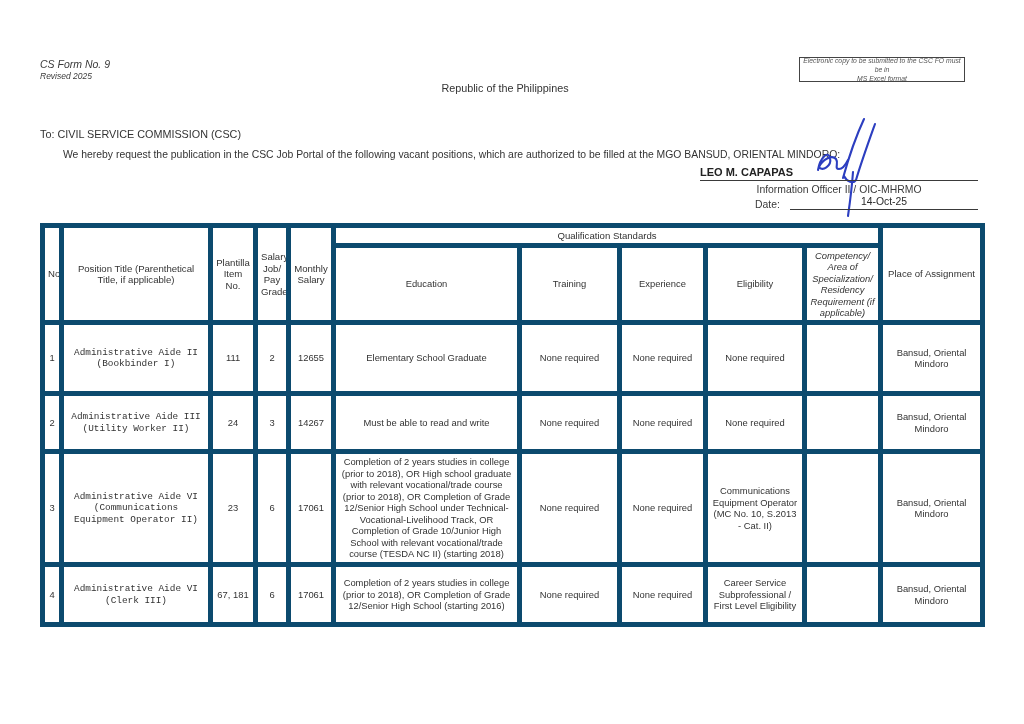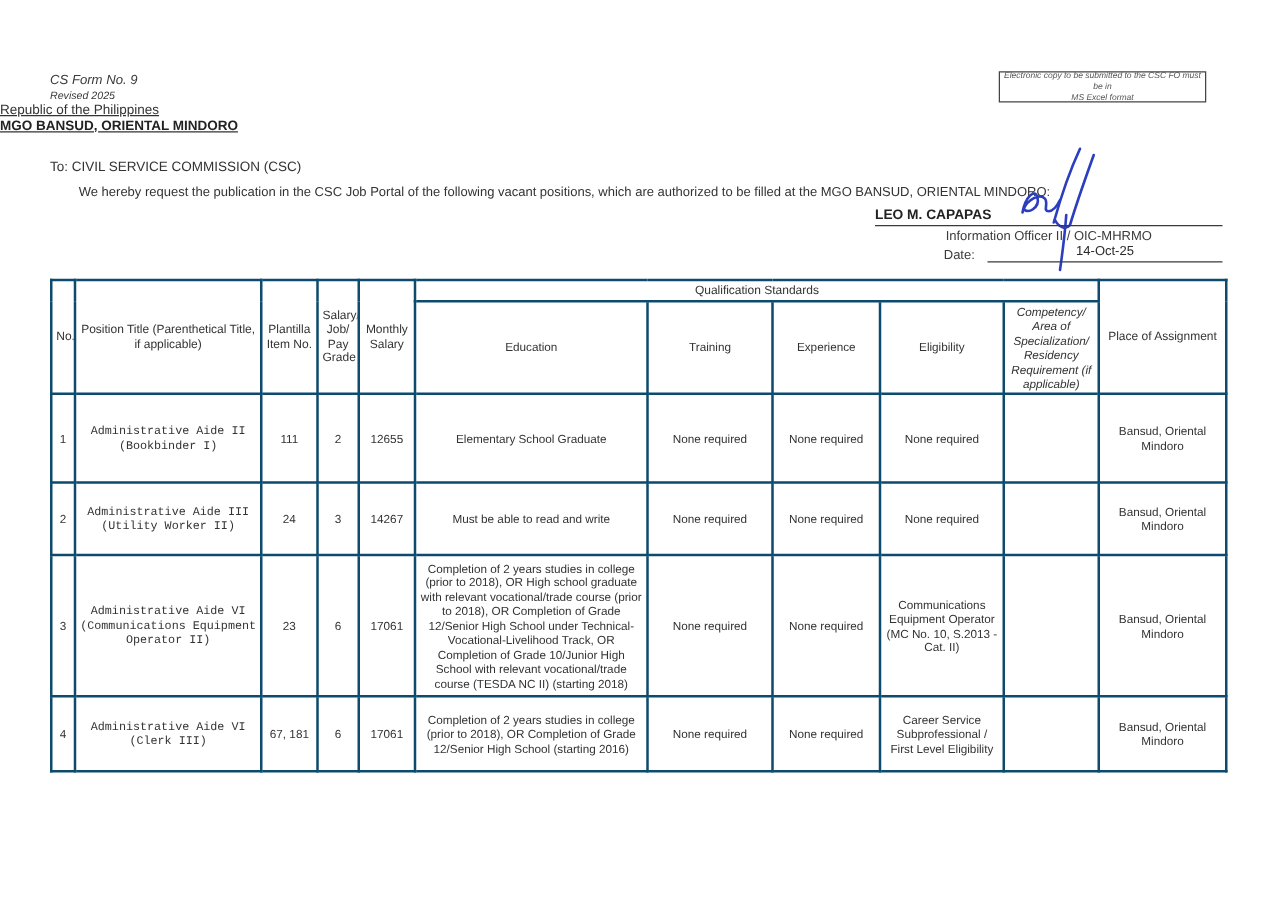--- a/index.html
+++ b/index.html
@@ -14,21 +14,21 @@
   .form-no .rev{font-size:8.5px;}
 
   
   .note-box{
     left:799px;top:57px;width:164px;height:23px;border:1px solid #444;
     font-style:italic;font-size:6.8px;line-height:9px;text-align:center;
     display:flex;flex-direction:column;justify-content:center;color:#555;
   }
 
   
-  .center-header{left:0;top:82px;width:1010px;text-align:left;font-size:10.8px;line-height:12.5px;color:#333;text-decoration:underline;}
+  .center-header{left:0;top:82px;width:1010px;text-align:center;font-size:10.8px;line-height:12.5px;color:#333;}
   .center-header .bold{font-weight:bold;color:#222;}
 
   .to-line{left:40px;top:128px;font-size:10.8px;color:#333;}
   .request-par{left:63px;top:149px;width:930px;font-size:10.4px;color:#333;}
 
   
   .sig-name{left:700px;top:166px;width:278px;font-weight:bold;font-size:11px;
             border-bottom:1.5px solid #3a3a3a;padding-bottom:2px;color:#222;}
   .sig-pos{left:700px;top:184px;width:278px;text-align:center;font-size:10.4px;color:#3a3a3a;}
   .date-label{left:755px;top:199px;font-size:10.4px;color:#3a3a3a;}
@@ -36,21 +36,21 @@
              border-bottom:1.5px solid #3a3a3a;padding-bottom:2px;color:#2a2a2a;}
   .sig-svg{left:812px;top:116px;width:74px;height:104px;}
 
   
   table.main{
     position:absolute;left:40px;top:223px;width:940px;
     border-collapse:collapse;table-layout:fixed;
     font-size:9.4px;line-height:11.5px;color:#333;
   }
   table.main th, table.main td{
-    border:2px solid #0c4a6e;padding:1px 3px;text-align:center;vertical-align:middle;
+    border:5px solid #0c4a6e;padding:1px 3px;text-align:center;vertical-align:middle;
     font-weight:normal;overflow:hidden;
   }
   table.main{border:2px solid #222;}
   table.main tr.qs-row th{height:13px;font-size:9.6px;}
   table.main tr.head-row th{height:70px;margin-top:41px;}
   td.pos-cell{text-align:left;font-family:Liberation Mono, monospace;}
   th.italic{font-style:italic;}
   .r1{height:71px;} .r2{height:58px;} .r3{height:113px;} .r4{height:60px;}
 </style>
 </head>
@@ -61,21 +61,20 @@
   <div class="rev">Revised 2025</div>
 </div>
 
 <div class="abs note-box">
   <div>Electronic copy to be submitted to the CSC FO  must be in</div>
   <div>MS Excel format</div>
 </div>
 
 <div class="abs center-header">
   <div>Republic of the Philippines</div>
-  <div class="bold">MGO BANSUD, ORIENTAL MINDORO</div>
 </div>
 
 <div class="abs to-line">To: CIVIL SERVICE COMMISSION (CSC)</div>
 
 <div class="abs request-par">We hereby request the publication in the CSC Job Portal of the following vacant positions, which are authorized to be filled at the MGO BANSUD, ORIENTAL MINDORO:</div>
 
 <svg class="abs sig-svg" viewBox="0 0 74 104">
   <g fill="none" stroke="#2c3ec0" stroke-width="2.1" stroke-linecap="round">
     <path d="M6,54 C8,42 16,34 18,42 C20,50 10,56 7,51 C10,44 20,38 24,43 C27,47 22,53 27,53 C31,53 34,48 36,44" stroke="#2c3ec0"></path>
     <path d="M31,62 C36,44 45,18 52,3" stroke="#2c3ec0"></path>

